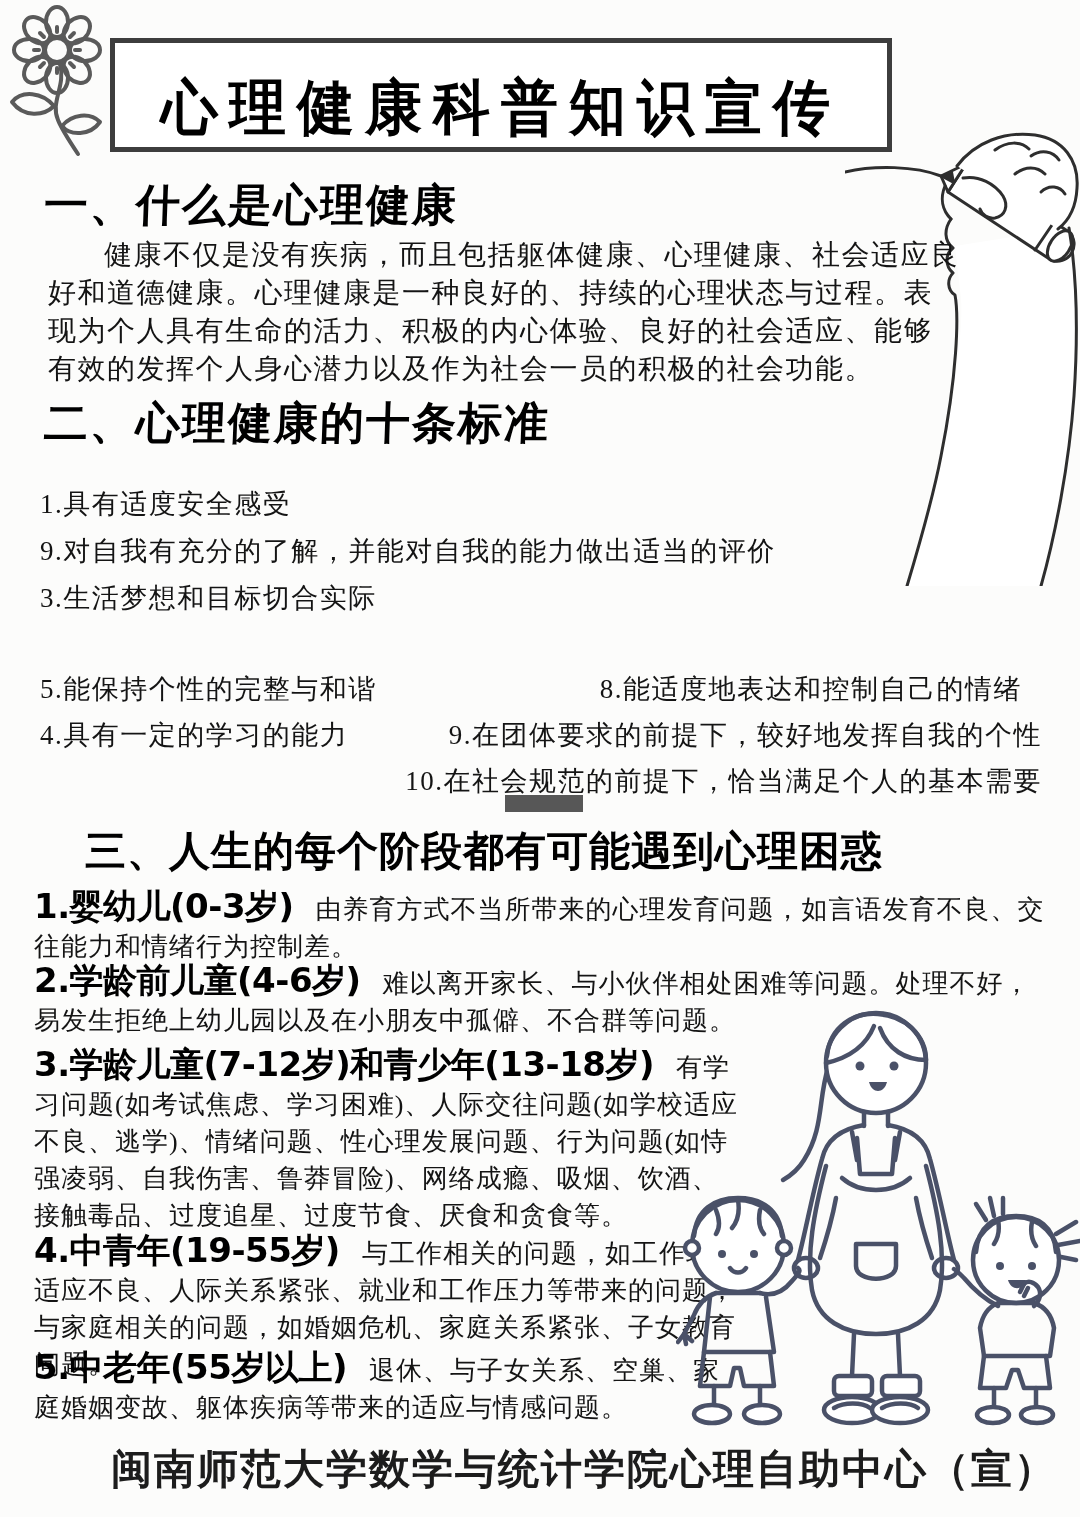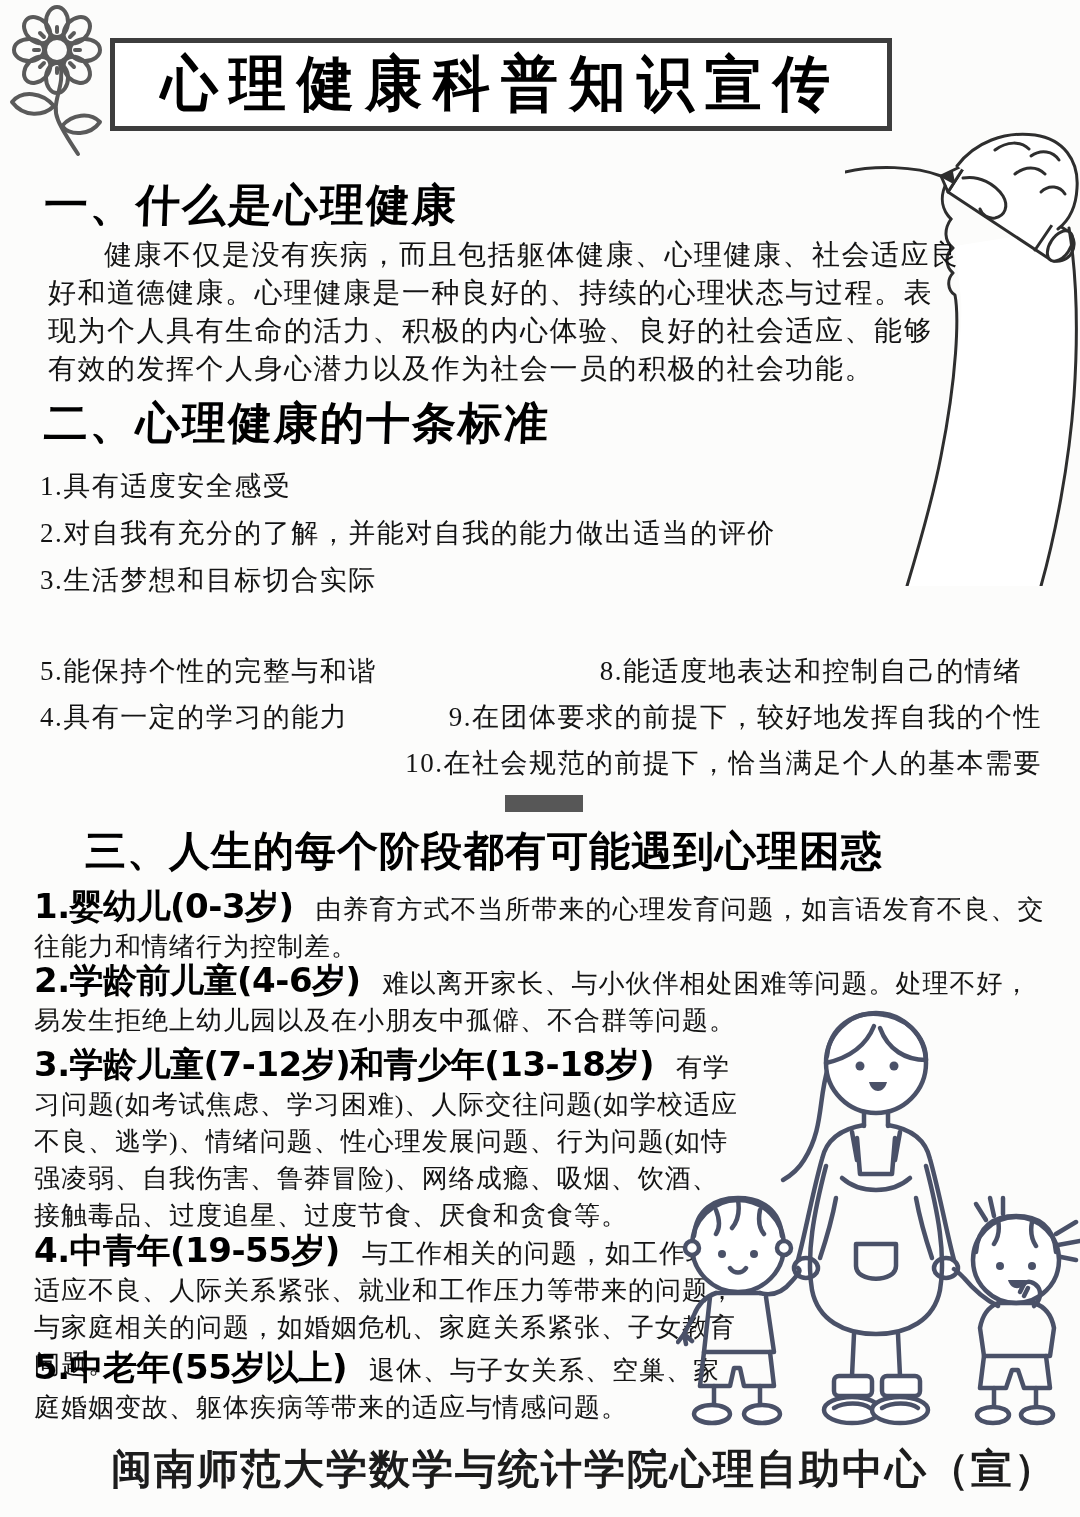--- a/index.html
+++ b/index.html
@@ -3,23 +3,23 @@
 <meta charset="utf-8">
 <style>
   html,body{margin:0;padding:0;background:#e8e8e8;}
   .page{
     position:relative;width:1080px;height:1517px;margin:0 auto;
     background:#fcfcfb;overflow:hidden;color:#101010;
     font-family:"DejaVu Sans","Liberation Sans",sans-serif;
   }
   
   .title-box{
-    position:absolute;left:110px;top:38px;width:782px;height:93px;
+    position:absolute;left:110px;top:38px;width:782px;height:114px;
     border:5px solid #3d3d3d;background:#fff;
-    display:flex;align-items:center;justify-content:center;box-sizing:border-box;
+    display:flex;align-items:flex-end;justify-content:center;box-sizing:border-box;
   }
   .title-text{
     font-size:57px;font-weight:900;letter-spacing:11px;color:#000;
     white-space:nowrap;transform:scaleY(1.05);
   }
   
   .flower{position:absolute;left:2px;top:2px;}
   .hand{position:absolute;left:845px;top:126px;}
   .family{position:absolute;left:676px;top:1008px;}
   
@@ -34,21 +34,21 @@
     padding-left:80px;text-align:center;font-size:41px;font-weight:900;color:#000;
     letter-spacing:1px;white-space:nowrap;
   }
   .body-font{font-family:"Liberation Serif","DejaVu Serif",serif;}
   .s1-body{
     position:absolute;left:36px;top:236px;width:912px;
     font-size:28px;line-height:38px;letter-spacing:1.5px;
     text-indent:2em;color:#141414;margin-left:12px;
   }
   .s2-list{
-    position:absolute;left:40px;top:468px;width:1006px;
+    position:absolute;left:40px;top:486px;width:1006px;
     font-size:27px;letter-spacing:1.5px;color:#141414;
   }
   .s2-single{height:47px;white-space:nowrap;}
   .s2-rows{margin-top:9px;}
   .s2-row{display:flex;height:46px;white-space:nowrap;}
   .s2-row .right{margin-left:auto;}
   .s2-row1{padding-right:88px;}
   .s2-row2{padding-right:24px;margin-top:44px;}
   .s2-row3{padding-right:4px;}
   .s2-row4{padding-right:4px;}
@@ -129,21 +129,21 @@
       <path d="M224 102 C 232 150 233 210 229 270 C 224 340 210 410 196 460" fill="none" stroke="#2e2e2e" stroke-width="3"></path>
     </g>
   </svg>
 
   <div class="sec-head s1-head">一、什么是心理健康</div>
   <div class="s1-body body-font">健康不仅是没有疾病，而且包括躯体健康、心理健康、社会适应良好和道德健康。心理健康是一种良好的、持续的心理状态与过程。表现为个人具有生命的活力、积极的内心体验、良好的社会适应、能够有效的发挥个人身心潜力以及作为社会一员的积极的社会功能。</div>
 
   <div class="sec-head s2-head">二、心理健康的十条标准</div>
   <div class="s2-list body-font">
     <div class="s2-single">1.具有适度安全感受</div>
-    <div class="s2-single">2.对自我有充分的了解，并能对自我的能力做出适当的评价</div>
+    <div class="s2-single">9.对自我有充分的了解，并能对自我的能力做出适当的评价</div>
     <div class="s2-single">3.生活梦想和目标切合实际</div>
     <div class="s2-rows">
       <div class="s2-row s2-row2">
         <span>5.能保持个性的完整与和谐</span>
         <span class="right">8.能适度地表达和控制自己的情绪</span>
       </div>
       <div class="s2-row s2-row3">
         <span>4.具有一定的学习的能力</span>
         <span class="right">9.在团体要求的前提下，较好地发挥自我的个性</span>
       </div>

